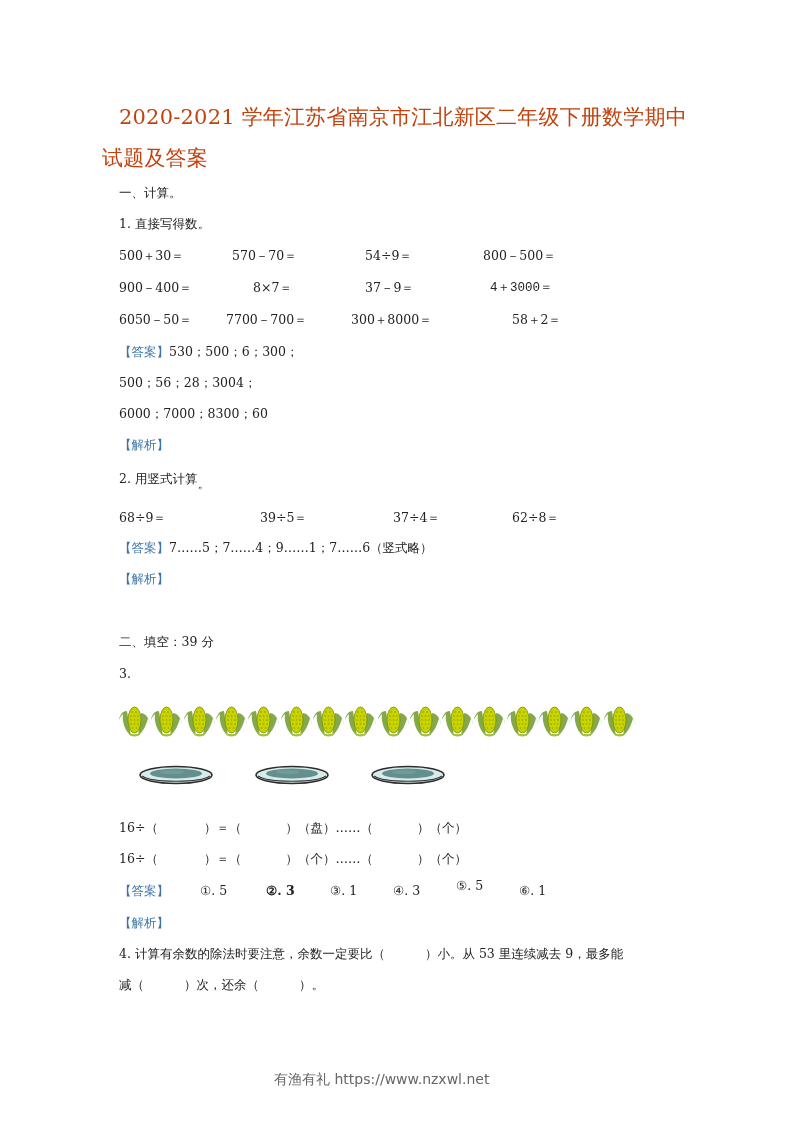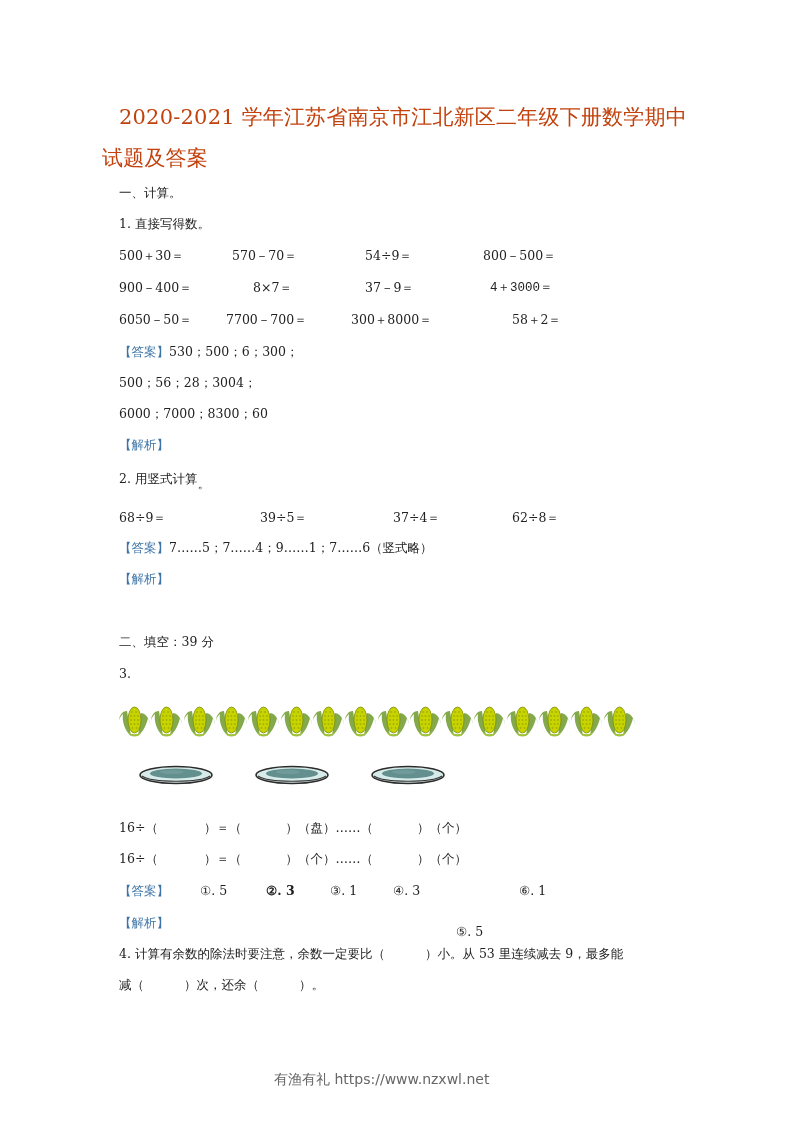--- a/index.html
+++ b/index.html
@@ -442,21 +442,21 @@
 <div class="abs t" style="left:119px; top:853px;">
   <span>16÷（</span><span class="blank" style="width:46px"></span><span>）＝（</span><span class="blank" style="width:44px"></span><span>）（个）……（</span><span class="blank" style="width:44px"></span><span>）（个）</span>
 </div>
 
 <div>
   <div class="abs t tag" style="left:119px; top:885px;">【答案】</div>
   <div class="abs t" style="left:200px; top:885px;">①. 5</div>
   <div class="abs t" style="left:266px; top:885px;font-weight:bold;">②. 3</div>
   <div class="abs t" style="left:330px; top:885px;">③. 1</div>
   <div class="abs t" style="left:393px; top:885px;">④. 3</div>
-  <div class="abs t" style="left:456px; top:926px;">⑤. 5</div>
+  <div class="abs t" style="left:456px; top:880px;">⑤. 5</div>
   <div class="abs t" style="left:519px; top:885px;">⑥. 1</div>
 </div>
 <div class="abs t tag" style="left:119px; top:917px;">【解析】</div>
 
 <div class="abs t" style="left:119px; top:948px;">
   <span>4. 计算有余数的除法时要注意，余数一定要比（</span><span class="blank" style="width:40px"></span><span>）小。从 53 里连续减去 9，最多能</span>
 </div>
 <div class="abs t" style="left:119px; top:979px;">
   <span>减（</span><span class="blank" style="width:40px"></span><span>）次，还余（</span><span class="blank" style="width:40px"></span><span>）。</span>
 </div>

